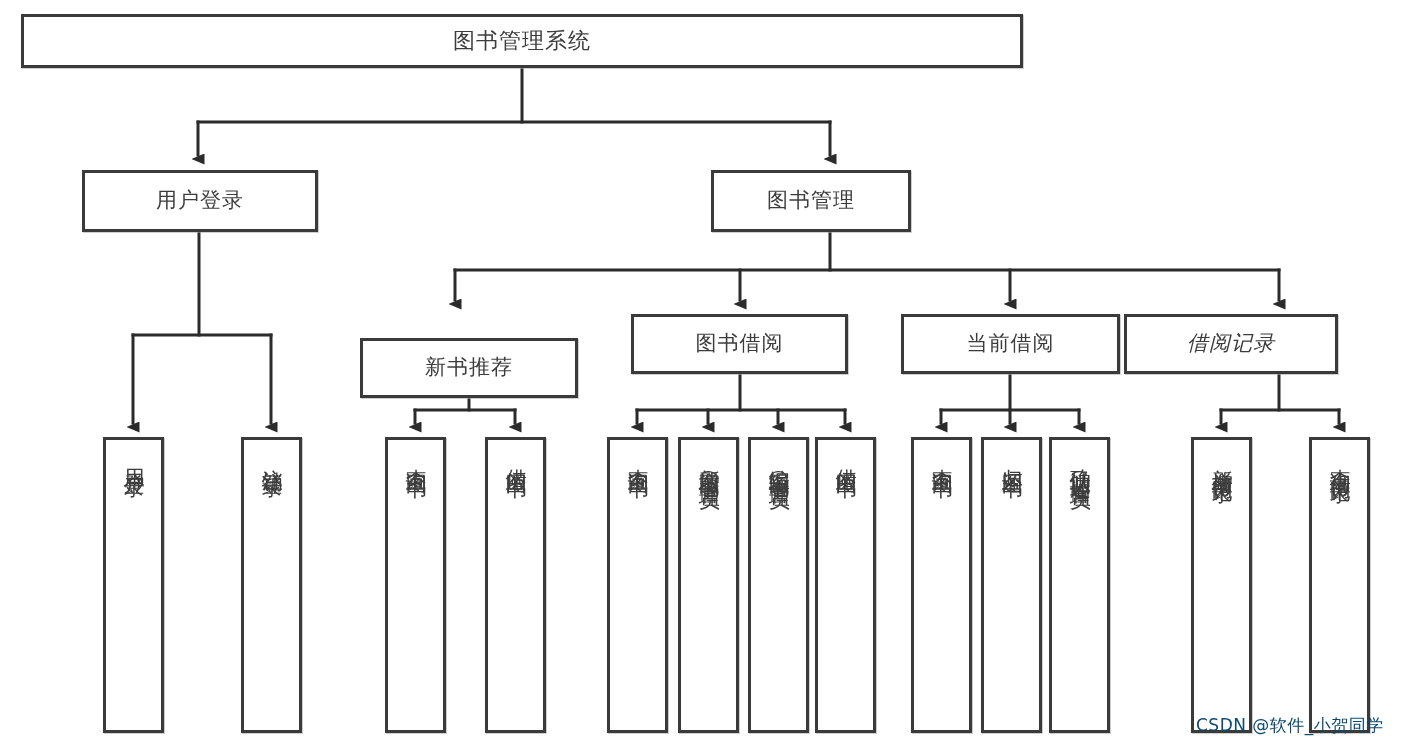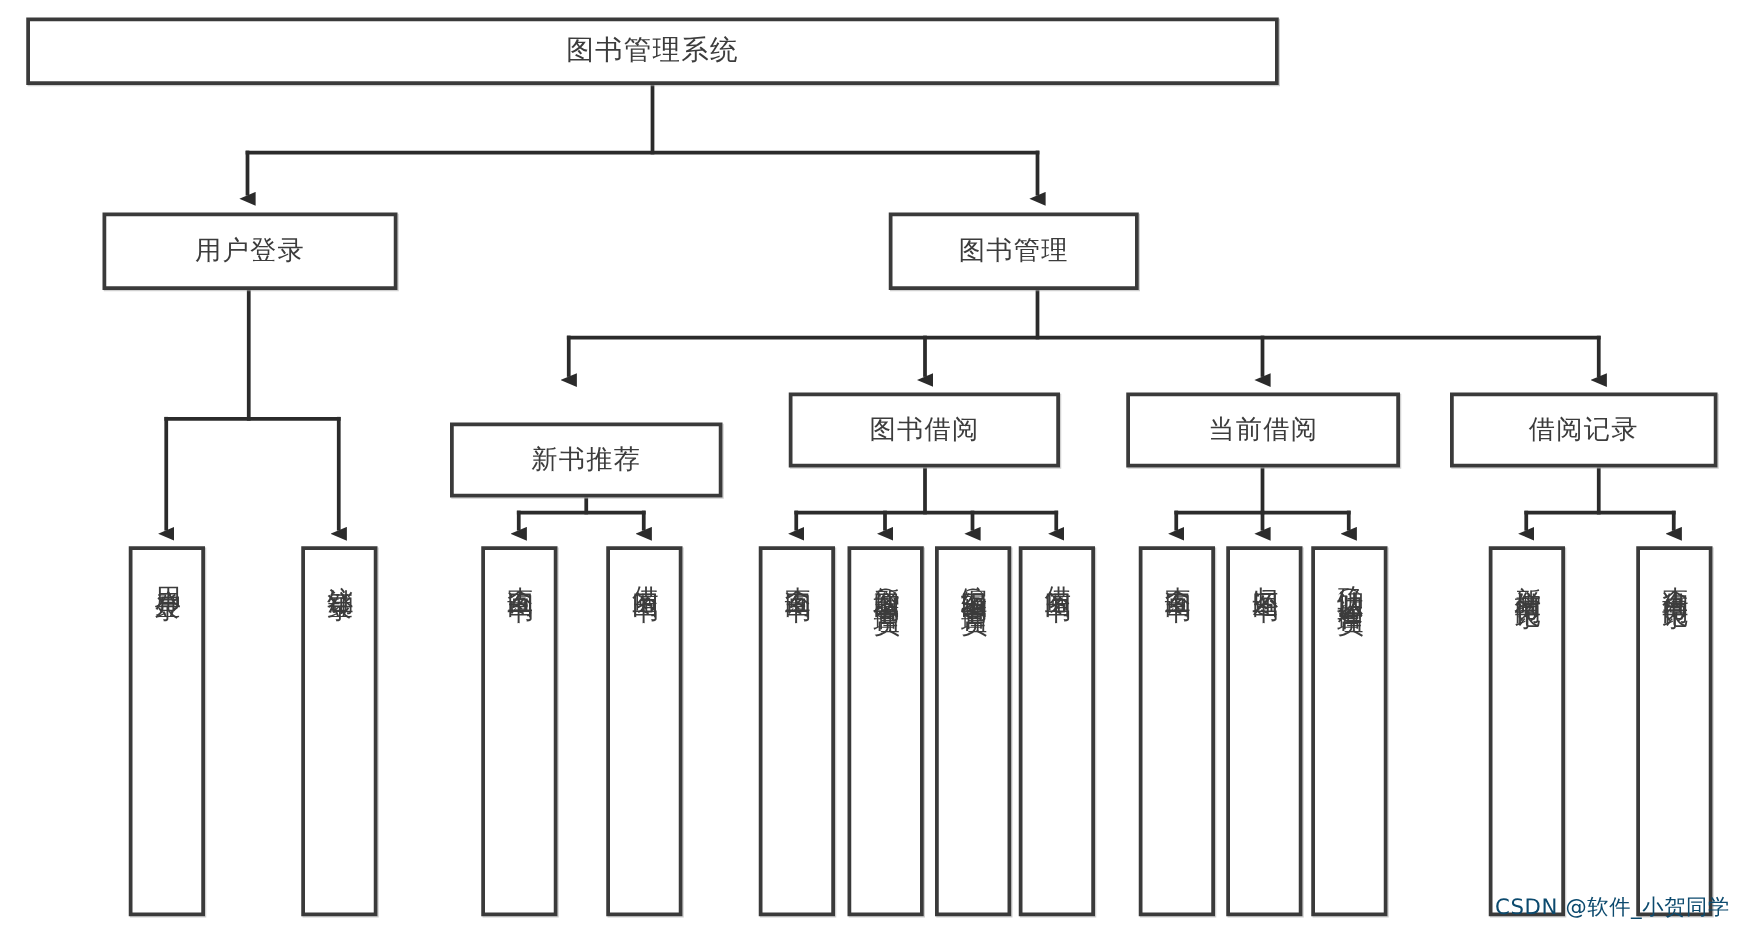--- a/index.html
+++ b/index.html
@@ -148,21 +148,21 @@
 </div>
 
 <div class="node horiz" style="left:631px; top:314px; width:217px; height:60px;">
   <span class="label">图书借阅</span>
 </div>
 
 <div class="node horiz" style="left:901px; top:314px; width:219px; height:60px;">
   <span class="label">当前借阅</span>
 </div>
 
-<div class="node horiz" style="left:1160px; top:314px; width:214px; height:60px;">
+<div class="node horiz" style="left:1124px; top:314px; width:214px; height:60px;font-style:italic;">
   <span class="label">借阅记录</span>
 </div>
 
 <div class="node vert" style="left:103px; top:437px; width:61px; height:296px;">
   <span class="label">用户登录</span>
 </div>
 
 <div class="node vert" style="left:241px; top:437px; width:61px; height:296px;">
   <span class="label">注销登录</span>
 </div>

